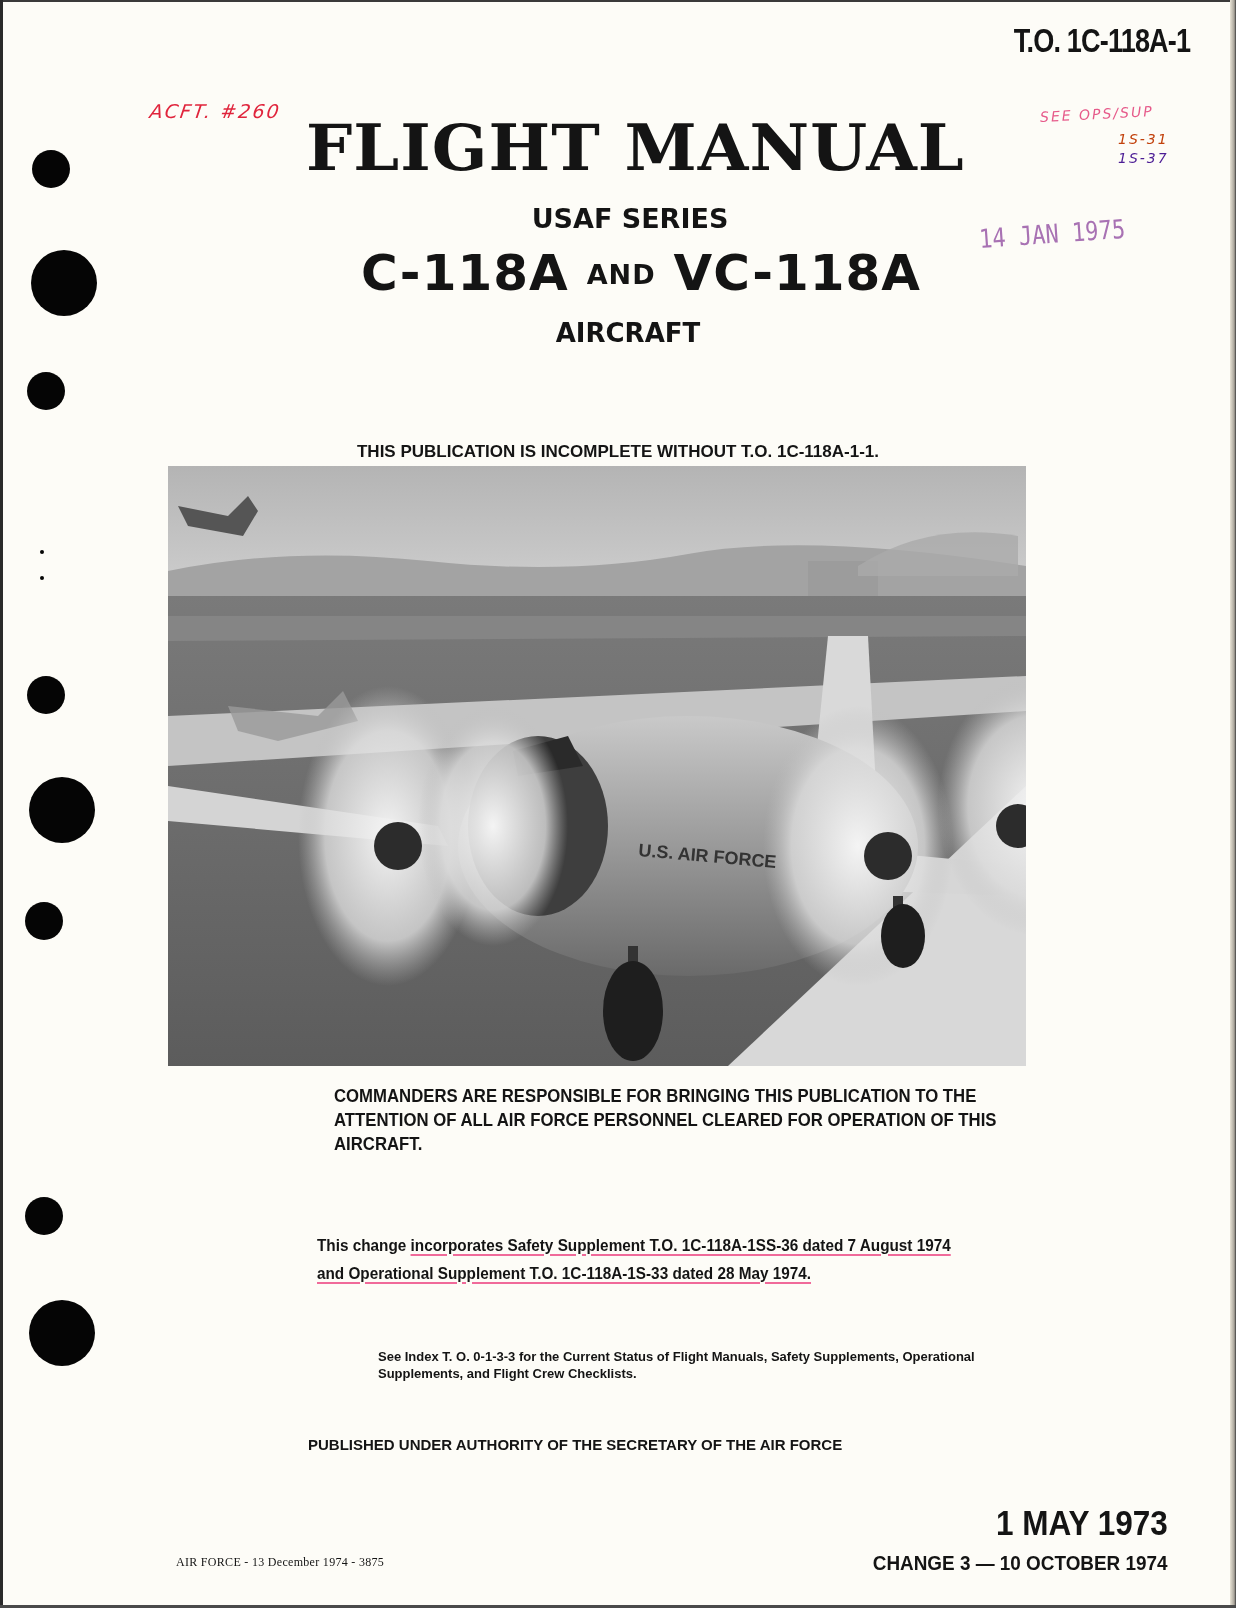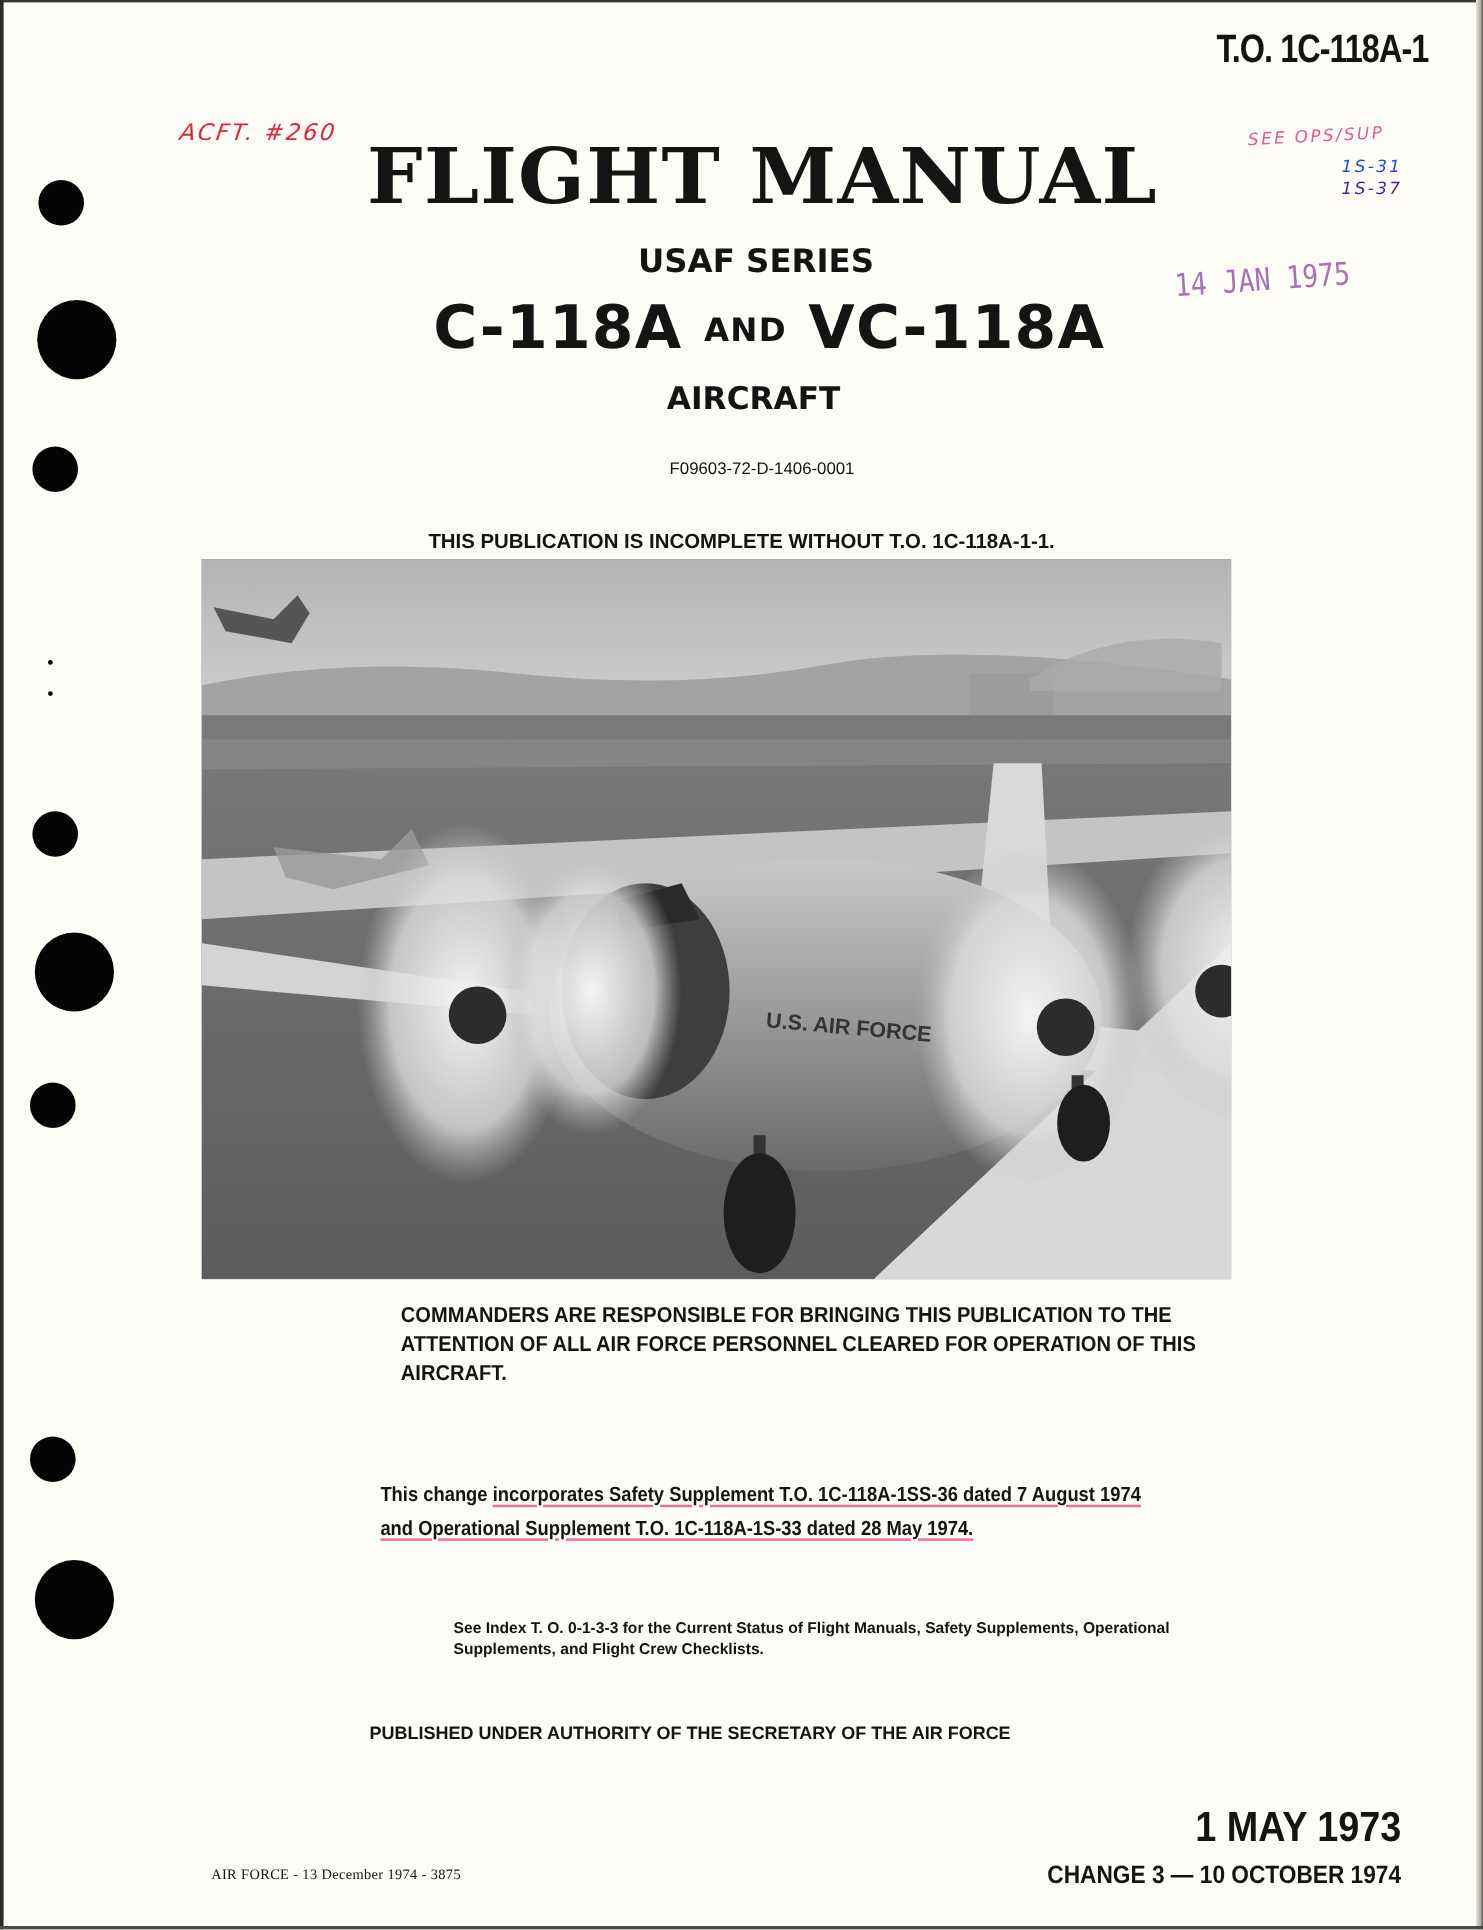--- a/index.html
+++ b/index.html
@@ -24,21 +24,21 @@
       font-family: "Liberation Sans Narrow", "Liberation Sans", sans-serif;
       font-weight: bold; font-size: 33px; letter-spacing: -1px;
       transform: scaleX(0.82); transform-origin: right top;
     }
     .handwriting {
       font-family: "DejaVu Sans", sans-serif; font-style: italic;
       color: #e0243c; font-size: 17px; letter-spacing: 2px;
     }
     .hw-acft { left: 150px; top: 100px; font-size: 19px; transform: skewX(-8deg); }
     .hw-see { left: 1040px; top: 106px; font-size: 14px; color: #e65a8a; transform: rotate(-3deg); }
-    .hw-ref1 { left: 1118px; top: 131px; font-size: 14px; color: #1d4ed8; }
+    .hw-ref1 { left: 1118px; top: 131px; font-size: 14px; color: #c2410c; }
     .hw-ref2 { left: 1118px; top: 150px; font-size: 14px; color: #4c1d95; }
 
     .stamp {
       left: 978px; top: 224px;
       font-family: "DejaVu Sans Mono", monospace;
       font-size: 26px; color: #9a5aa8; transform: rotate(-4deg) scaleX(0.85);
       transform-origin: left top; opacity: 0.85;
     }
 
     .title {
@@ -138,21 +138,20 @@
 
 <div class="abs stamp">14 JAN 1975</div>
 
 <div class="abs title">FLIGHT MANUAL</div>
 <div class="abs series">USAF SERIES</div>
 <div class="abs models">
   <span>C-118A</span><span class="and">AND</span><span>VC-118A</span>
 </div>
 <div class="abs aircraft">AIRCRAFT</div>
 <div class="abs contracts">
-  <div>F09603-72-D-1406-0001</div>
 </div>
 <div class="abs incomplete">THIS PUBLICATION IS INCOMPLETE WITHOUT T.O. 1C-118A-1-1.</div>
 
 <div class="abs illustration">
   <svg width="858" height="600" viewBox="0 0 858 600">
     <defs>
       <linearGradient id="sky" x1="0" y1="0" x2="0" y2="1">
         <stop offset="0" stop-color="#b4b4b4"></stop>
         <stop offset="1" stop-color="#cfcfcf"></stop>
       </linearGradient>

